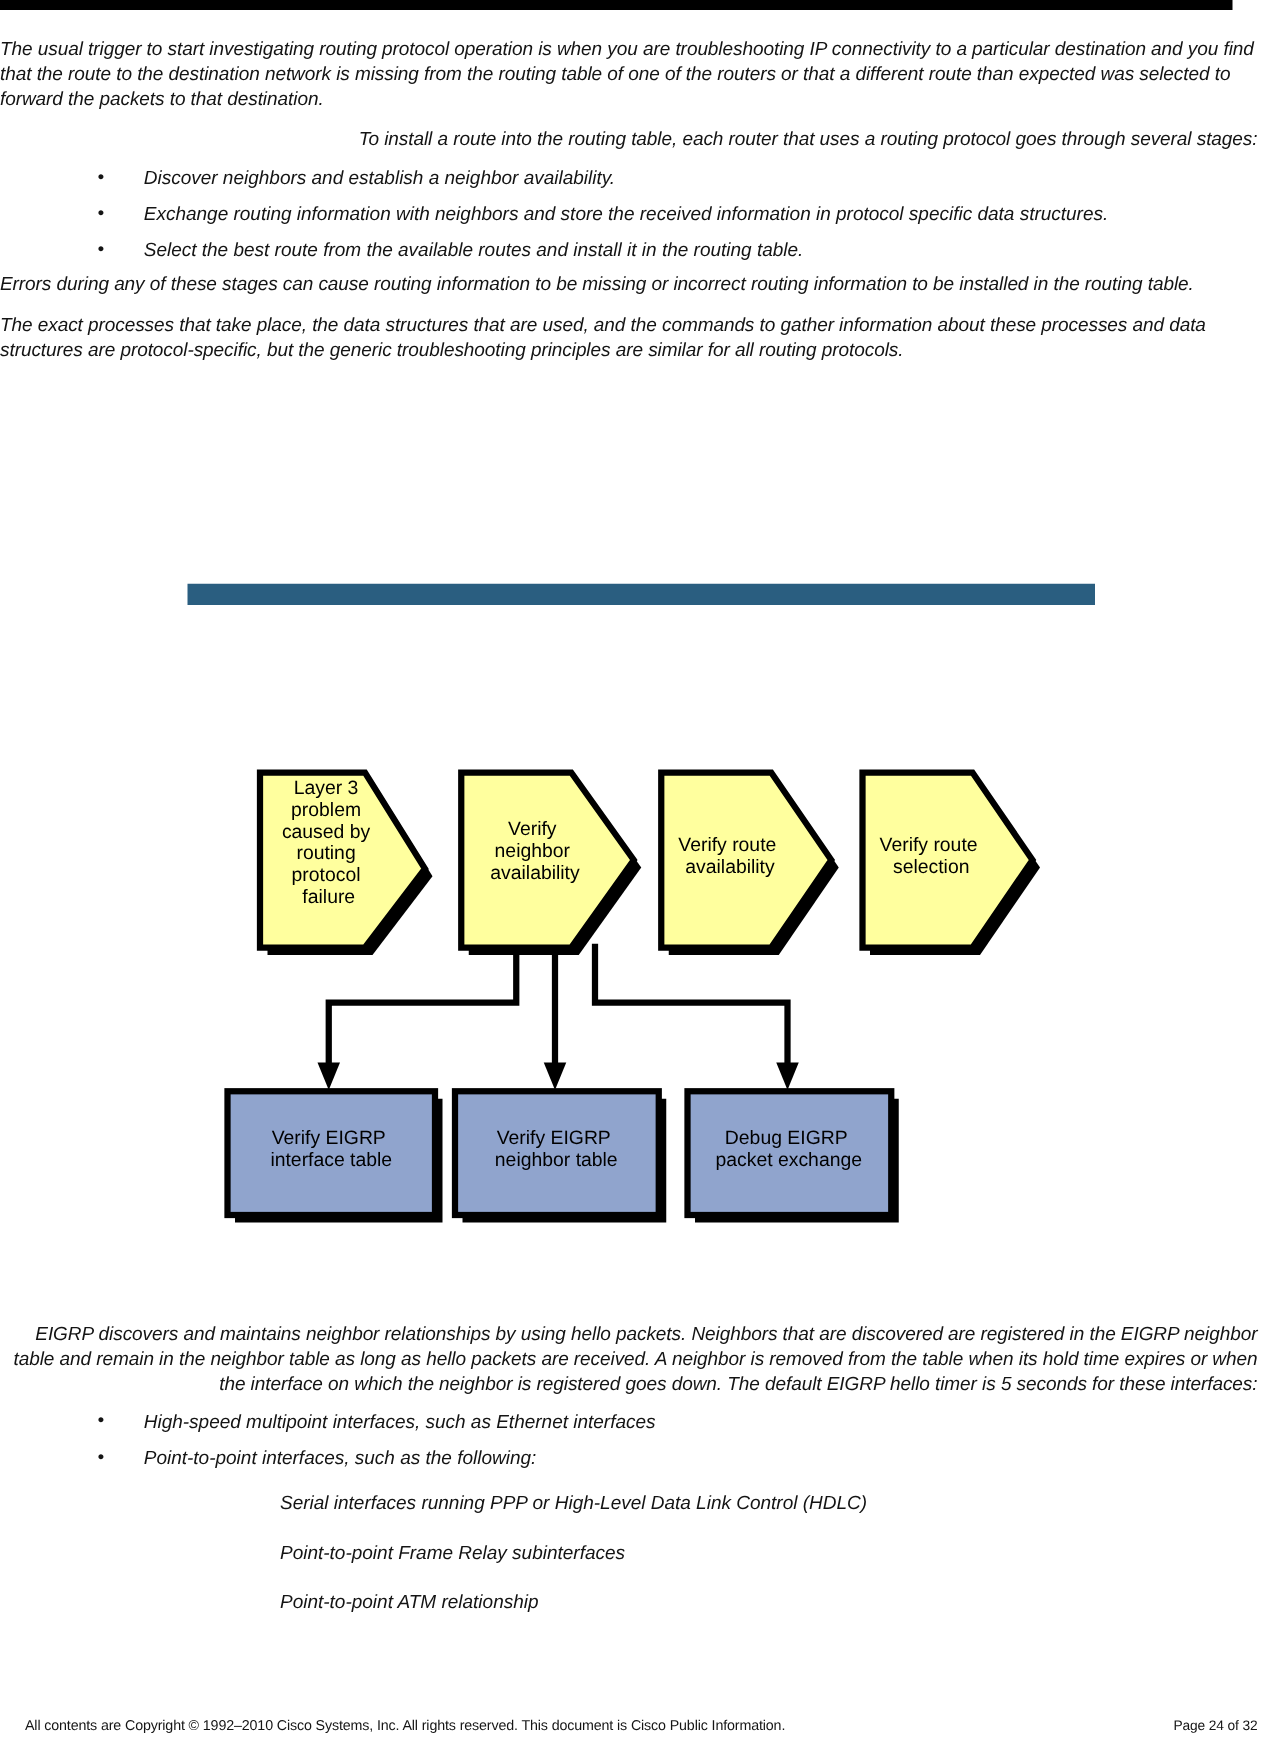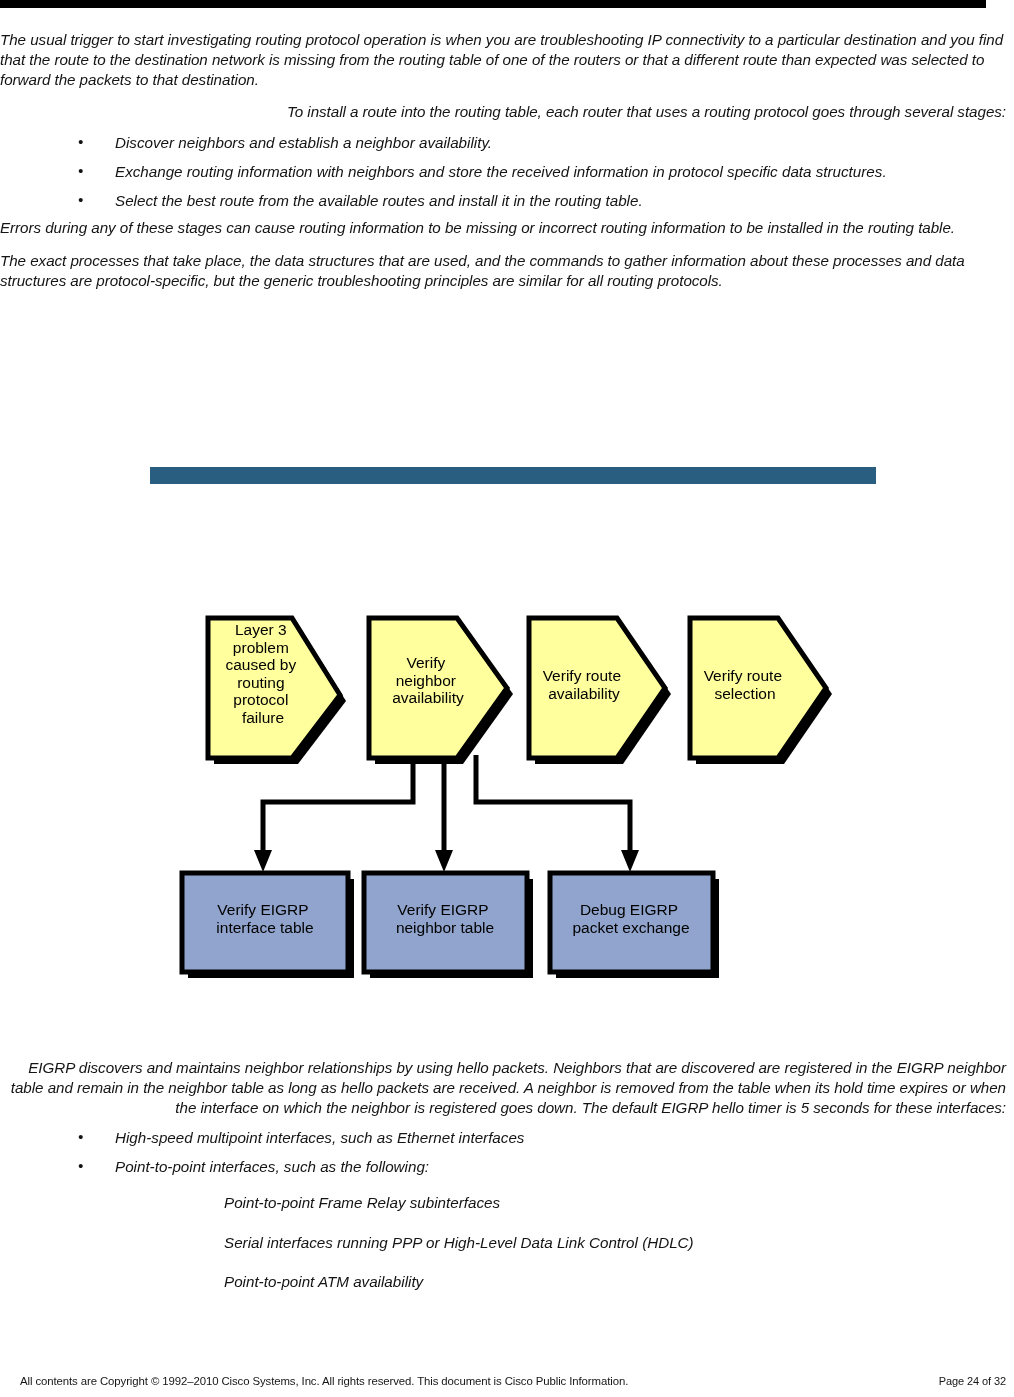--- a/index.html
+++ b/index.html
@@ -230,23 +230,23 @@
         <span class="bl">•</span>
         <span>High-speed multipoint interfaces, such as Ethernet interfaces</span>
       </li>
       <li>
         <span class="bl">•</span>
         <span>Point-to-point interfaces, such as the following:</span>
       </li>
     </ul>
 
     <ul class="subitems" style="margin-top:16px;">
+      <li>Serial interfaces running PPP or High-Level Data Link Control (HDLC)</li>
       <li>Point-to-point Frame Relay subinterfaces</li>
-      <li>Serial interfaces running PPP or High-Level Data Link Control (HDLC)</li>
-      <li>Point-to-point ATM availability</li>
+      <li>Point-to-point ATM relationship</li>
     </ul>
 
   </div>
 
   <div class="footer">
     <span class="copy">All contents are Copyright © 1992–2010 Cisco Systems, Inc. All rights reserved. This document is Cisco Public Information.</span>
     <span class="pageno">Page 24 of 32</span>
   </div>
 
 </div>

